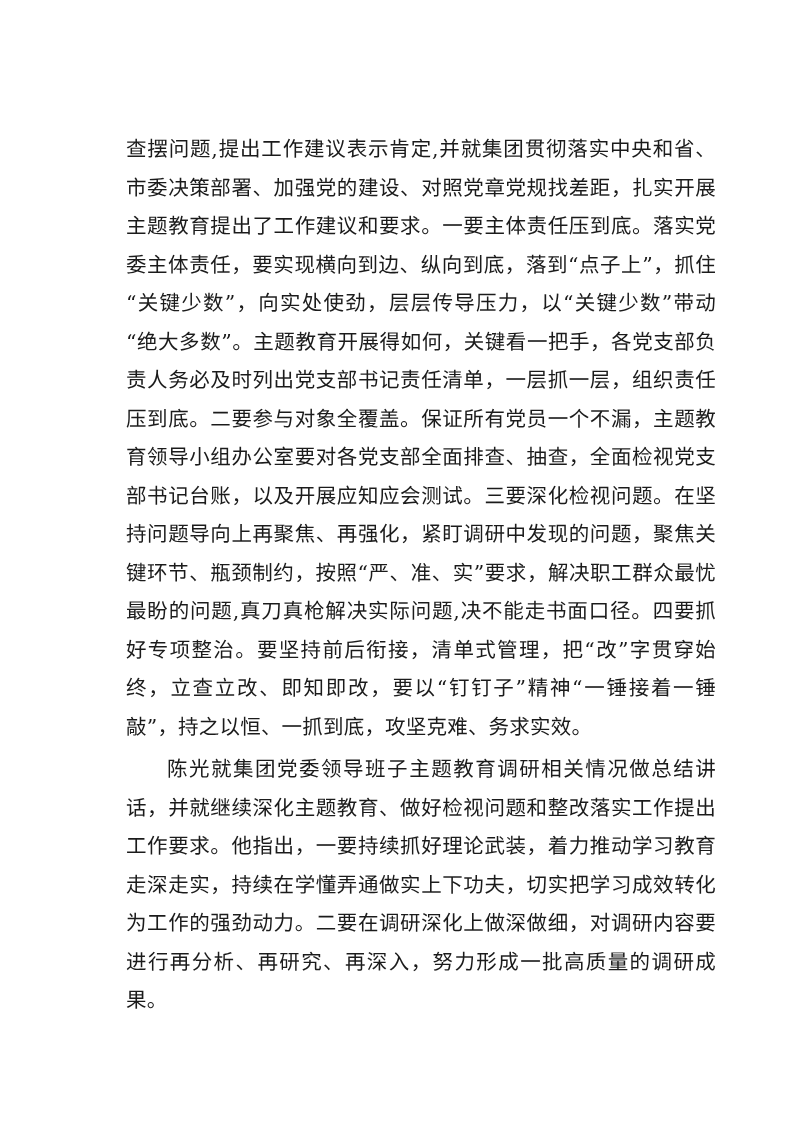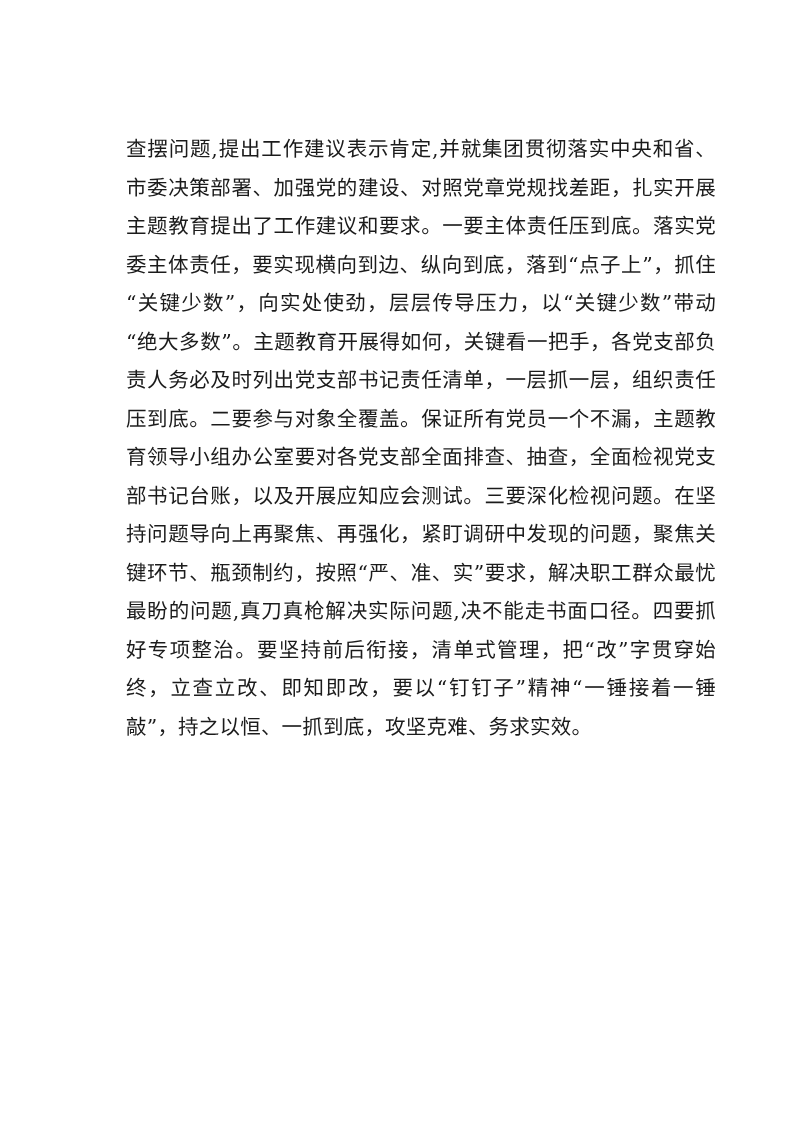--- a/index.html
+++ b/index.html
@@ -43,14 +43,15 @@
   p.indent {
     text-indent: 2em;
   }
 </style>
 </head>
 <body>
 
 <div class="page">
   <div class="doc-body">
     <p class="para">查摆问题,提出工作建议表示肯定,并就集团贯彻落实中央和省、市委决策部署、加强党的建设、对照党章党规找差距，扎实开展主题教育提出了工作建议和要求。一要主体责任压到底。落实党委主体责任，要实现横向到边、纵向到底，落到“点子上”，抓住“关键少数”，向实处使劲，层层传导压力，以“关键少数”带动“绝大多数”。主题教育开展得如何，关键看一把手，各党支部负责人务必及时列出党支部书记责任清单，一层抓一层，组织责任压到底。二要参与对象全覆盖。保证所有党员一个不漏，主题教育领导小组办公室要对各党支部全面排查、抽查，全面检视党支部书记台账，以及开展应知应会测试。三要深化检视问题。在坚持问题导向上再聚焦、再强化，紧盯调研中发现的问题，聚焦关键环节、瓶颈制约，按照“严、准、实”要求，解决职工群众最忧最盼的问题,真刀真枪解决实际问题,决不能走书面口径。四要抓好专项整治。要坚持前后衔接，清单式管理，把“改”字贯穿始终，立查立改、即知即改，要以“钉钉子”精神“一锤接着一锤敲”，持之以恒、一抓到底，攻坚克难、务求实效。</p>
+    <p class="para indent">陈光就集团党委领导班子主题教育调研相关情况做总结讲话，并就继续深化主题教育、做好检视问题和整改落实工作提出工作要求。他指出，一要持续抓好理论武装，着力推动学习教育走深走实，持续在学懂弄通做实上下功夫，切实把学习成效转化为工作的强劲动力。二要在调研深化上做深做细，对调研内容要进行再分析、再研究、再深入，努力形成一批高质量的调研成果。</p>
   </div>
 </div>
 
 </body></html>

